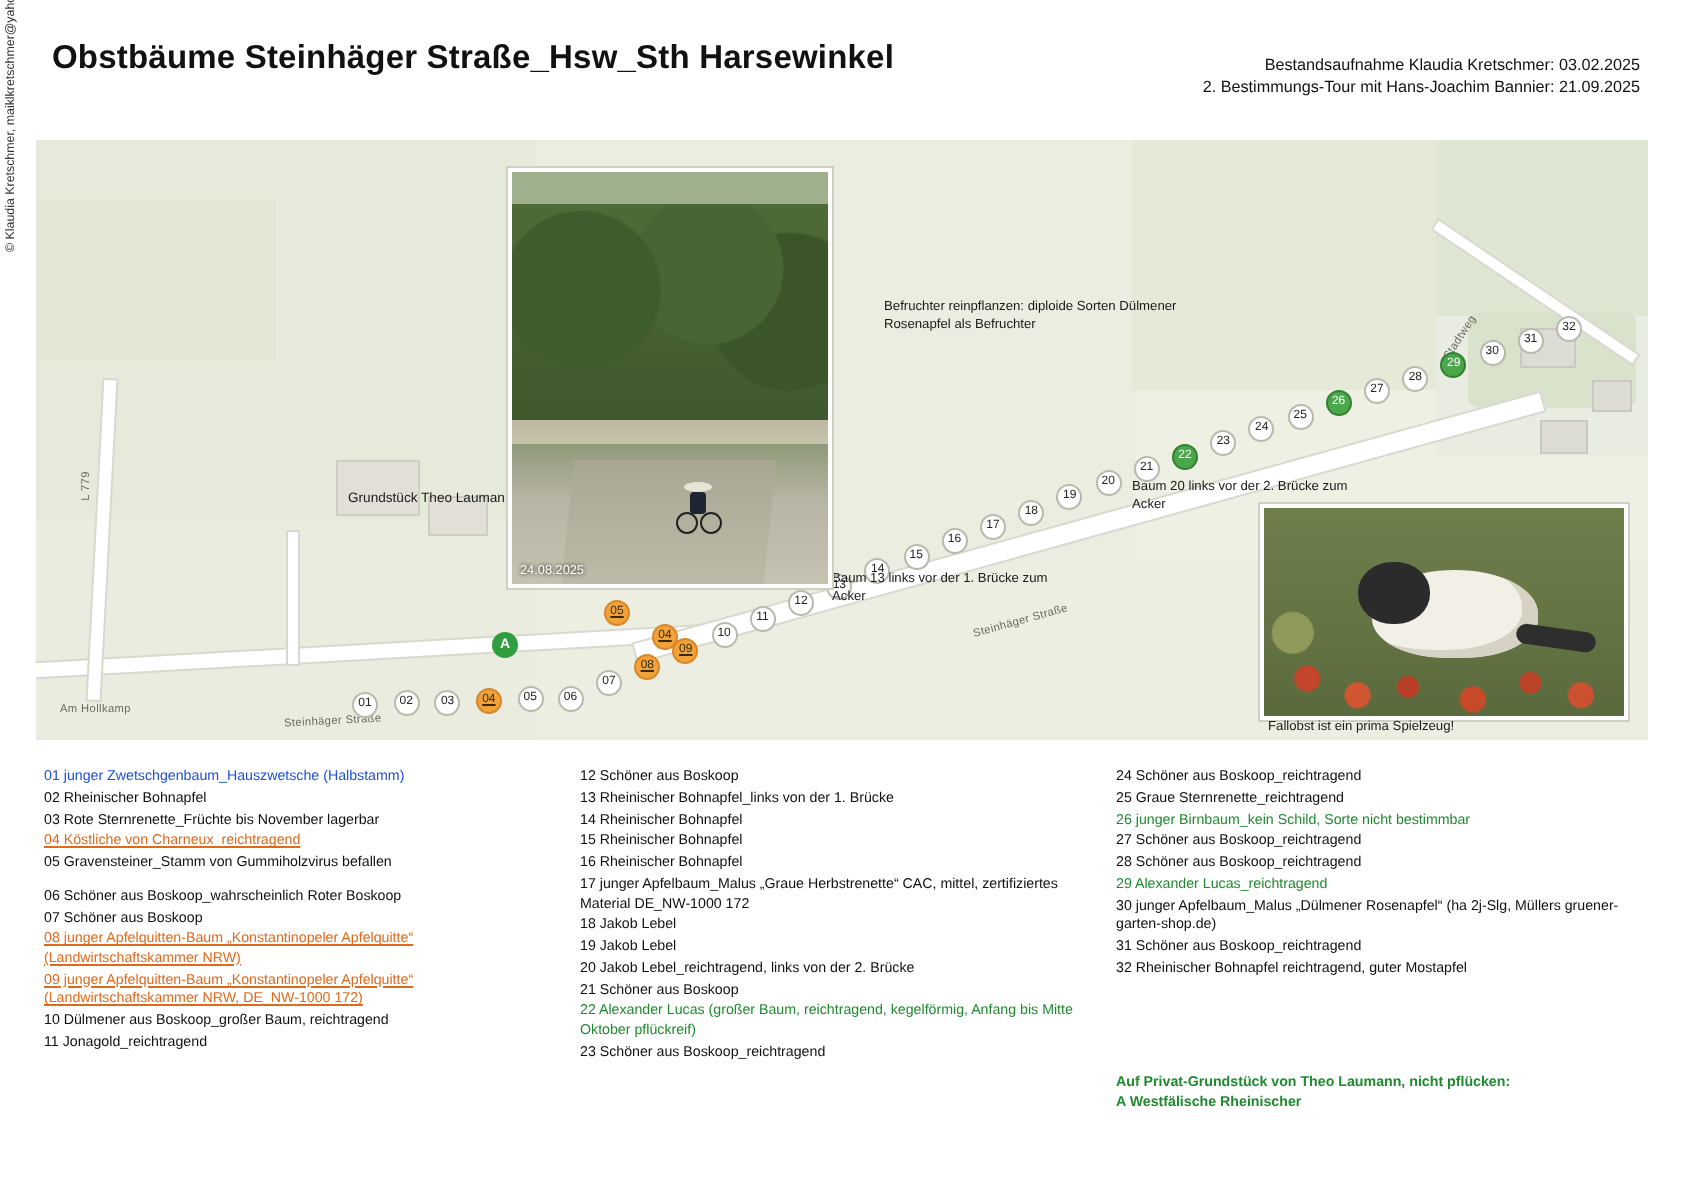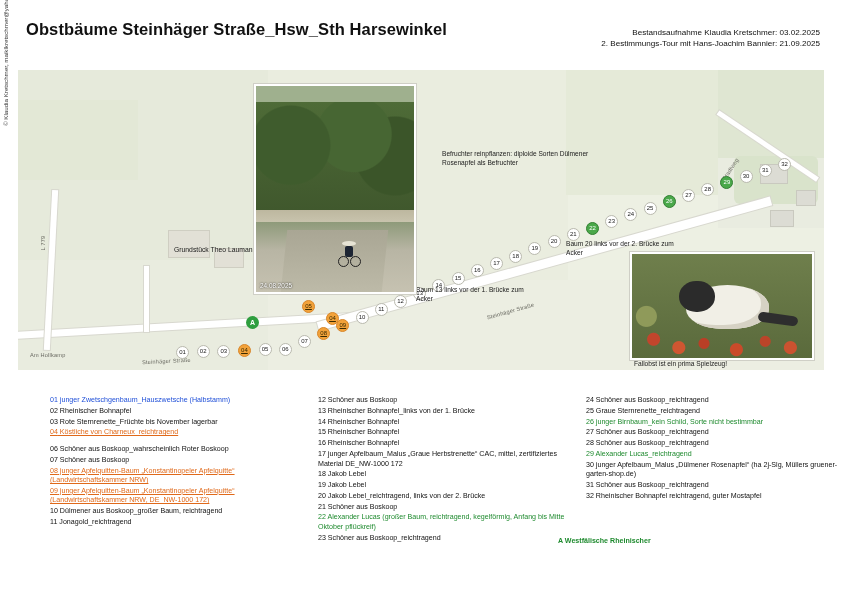--- a/index.html
+++ b/index.html
@@ -285,24 +285,23 @@
   
   .legend {
     position: absolute;
     left: 22px;
     top: 384px;
     width: 800px;
     height: 200px;
   }
   .legend-col {
     position: absolute;
-    top: 12px;
+    top: 0;
     font-size: 7.1px;
     line-height: 9.6px;
-    margin-left: 28px;
   }
   .col1 { left: 0px;   width: 255px; }
   .col2 { left: 268px; width: 255px; }
   .col3 { left: 536px; width: 268px; }
   .lg-item { margin-bottom: 1.2px; }
   .lg-item.gap { margin-top: 7px; }
   .num { font-weight: normal; }
   .blue  { color: #1f4fd8; }
   .orange{ color: #e0691a; text-decoration: underline; }
   .green { color: #1e8a2e; }
@@ -426,20 +425,21 @@
 </div>
 
 <div class="credit">© Klaudia Kretschmer, maiklkretschmer@yahoo.de / Karte: OpenStreetMap</div>
 
 <div class="legend">
   <div class="legend-col col1" id="legend-col1">
       <div class="lg-item blue"><span class="num">01</span><span> junger Zwetschgenbaum_Hauszwetsche (Halbstamm)</span></div>
       <div class="lg-item black"><span class="num">02</span><span> Rheinischer Bohnapfel</span></div>
       <div class="lg-item black"><span class="num">03</span><span> Rote Sternrenette_Früchte bis November lagerbar</span></div>
       <div class="lg-item orange"><span class="num">04</span><span> Köstliche von Charneux_reichtragend</span></div>
+      <div class="lg-item black"><span class="num">05</span><span> Gravensteiner_Stamm von Gummiholzvirus befallen</span></div>
       <div class="lg-item black gap"><span class="num">06</span><span> Schöner aus Boskoop_wahrscheinlich Roter Boskoop</span></div>
       <div class="lg-item black"><span class="num">07</span><span> Schöner aus Boskoop</span></div>
       <div class="lg-item orange"><span class="num">08</span><span> junger Apfelquitten-Baum „Konstantinopeler Apfelquitte“ (Landwirtschaftskammer NRW)</span></div>
       <div class="lg-item orange"><span class="num">09</span><span> junger Apfelquitten-Baum „Konstantinopeler Apfelquitte“ (Landwirtschaftskammer NRW, DE_NW-1000 172)</span></div>
       <div class="lg-item black"><span class="num">10</span><span> Dülmener aus Boskoop_großer Baum, reichtragend</span></div>
       <div class="lg-item black"><span class="num">11</span><span> Jonagold_reichtragend</span></div>
     </div>
   <div class="legend-col col2" id="legend-col2">
       <div class="lg-item black"><span class="num">12</span><span> Schöner aus Boskoop</span></div>
       <div class="lg-item black"><span class="num">13</span><span> Rheinischer Bohnapfel_links von der 1. Brücke</span></div>
@@ -459,15 +459,16 @@
       <div class="lg-item black"><span class="num">25</span><span> Graue Sternrenette_reichtragend</span></div>
       <div class="lg-item green"><span class="num">26</span><span> junger Birnbaum_kein Schild, Sorte nicht bestimmbar</span></div>
       <div class="lg-item black"><span class="num">27</span><span> Schöner aus Boskoop_reichtragend</span></div>
       <div class="lg-item black"><span class="num">28</span><span> Schöner aus Boskoop_reichtragend</span></div>
       <div class="lg-item green"><span class="num">29</span><span> Alexander Lucas_reichtragend</span></div>
       <div class="lg-item black"><span class="num">30</span><span> junger Apfelbaum_Malus „Dülmener Rosenapfel“ (ha 2j-Slg, Müllers gruener-garten-shop.de)</span></div>
       <div class="lg-item black"><span class="num">31</span><span> Schöner aus Boskoop_reichtragend</span></div>
       <div class="lg-item black"><span class="num">32</span><span> Rheinischer Bohnapfel reichtragend, guter Mostapfel</span></div>
     </div>
   <div class="priv">
+    <div class="green bold">Auf Privat-Grundstück von Theo Laumann, nicht pflücken:</div>
     <div class="green bold">A Westfälische Rheinischer</div>
   </div>
 </div>
 
 </body></html>

